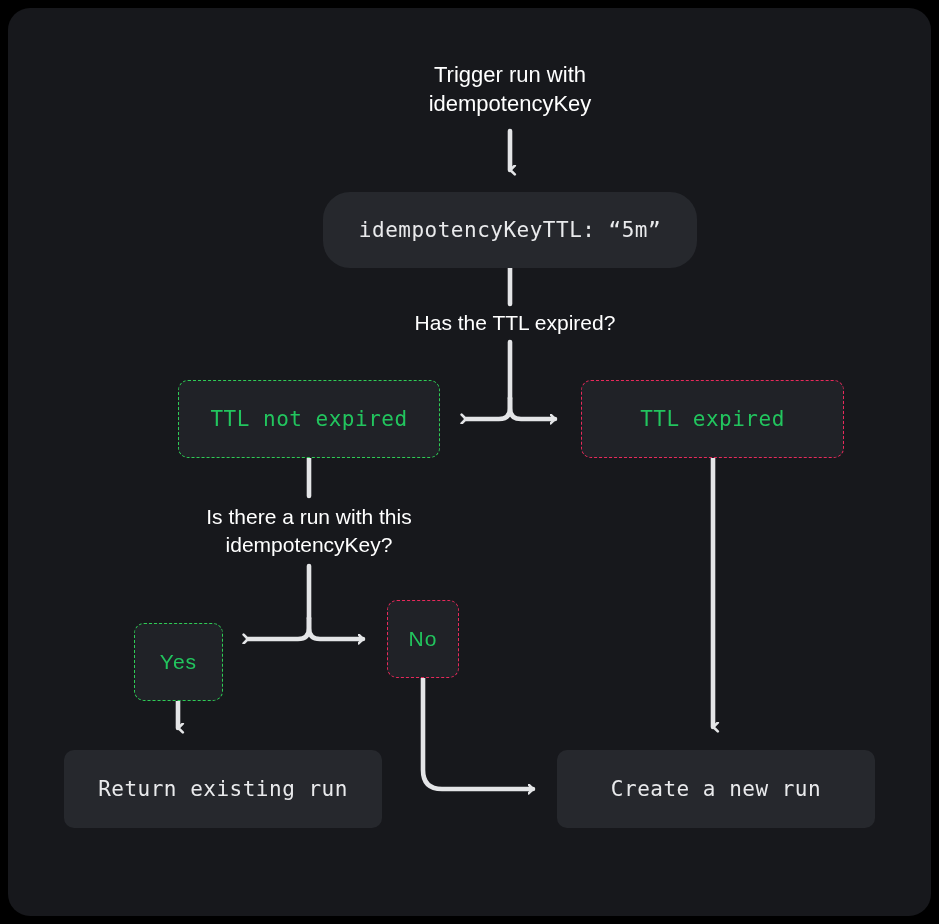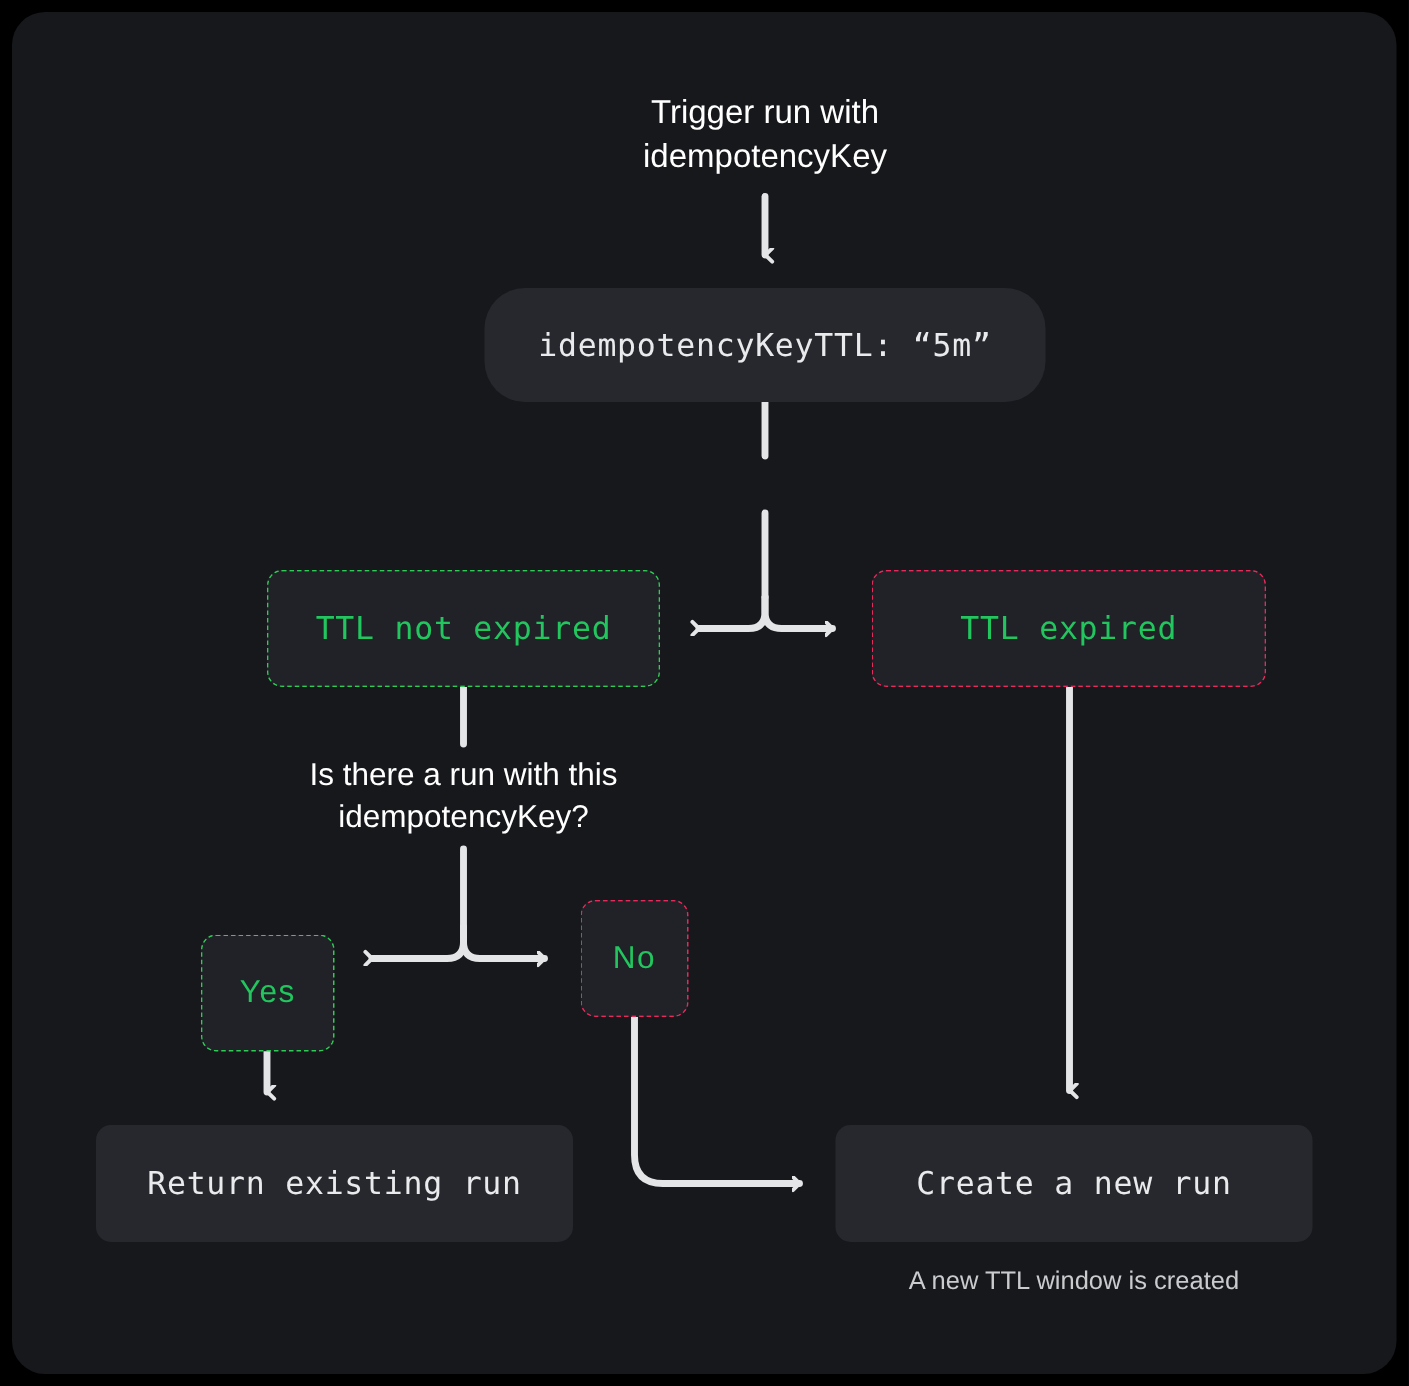--- a/index.html
+++ b/index.html
@@ -132,32 +132,32 @@
     </g>
   </svg>
 
   <div class="layer">
 
     <div class="node plain-text" id="n-trigger">Trigger run with
 idempotencyKey</div>
 
     <div class="node solid-box" id="n-code">idempotencyKeyTTL: “5m”</div>
 
+    <div class="node plain-text" id="n-q1">Has the TTL expired?</div>
 
     <div class="node dashed-box dashed-green" id="n-ttlnot">TTL not expired</div>
 
     <div class="node dashed-box dashed-red" id="n-ttlexp">TTL expired</div>
 
     <div class="node plain-text" id="n-q2">Is there a run with this
 idempotencyKey?</div>
 
     <div class="node dashed-box dashed-green" id="n-yes">Yes</div>
 
     <div class="node solid-box" id="n-return">Return existing run</div>
 
     <div class="node dashed-box dashed-red" id="n-no">No</div>
 
     <div class="node solid-box" id="n-create">Create a new run</div>
 
-    <div class="node small-note" id="n-note">A new TTL window is created</div>
 
   </div>
 </div>
 
 </body></html>

